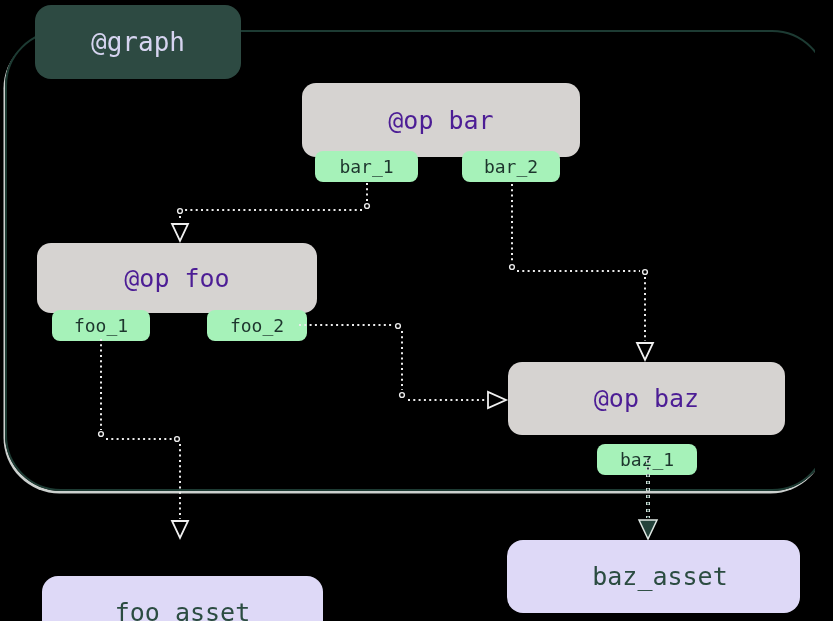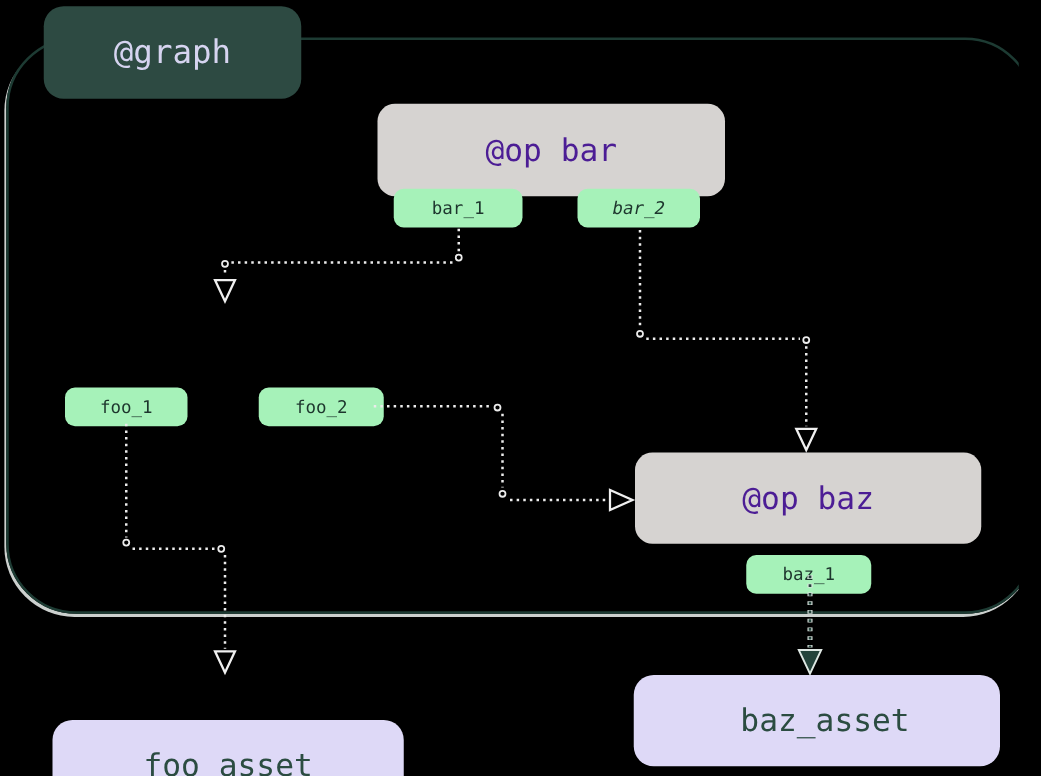--- a/index.html
+++ b/index.html
@@ -62,25 +62,25 @@
   
   .output-tag {
     position: absolute;
     height: 31px;
     background: #a6f2b9;
     border-radius: 8px;
     display: flex;
     align-items: center;
     justify-content: center;
     color: #1d352d;
-    font-size: 14px;
+    font-size: 18px;
     z-index: 3;
   }
   #tag-bar-1 { left: 315px; top: 151px; width: 103px; }
-  #tag-bar-2 { left: 462px; top: 151px; width: 98px; font-style: italic;  }
+  #tag-bar-2 { left: 462px; top: 151px; width: 98px;  }
   #tag-foo-1 { left: 52px;  top: 310px; width: 98px;  }
   #tag-foo-2 { left: 207px; top: 310px; width: 100px; }
   #tag-baz-1 { left: 597px; top: 430px; width: 100px; margin-top: 14px; }
   
   .asset-node {
     position: absolute;
     top: 540px;
     height: 73px;
     background: #ded9f7;
     border-radius: 16px;
@@ -145,20 +145,23 @@
 
   <div class="graph-boundary"></div>
 
   <div class="graph-badge">
     <span>@graph</span>
   </div>
 
   <div class="op-node" id="op-bar">
     <span>@op bar</span>
   </div>
+  <div class="op-node" id="op-foo">
+    <span>@op foo</span>
+  </div>
   <div class="op-node" id="op-baz">
     <span>@op baz</span>
   </div>
 
   <div class="output-tag" id="tag-bar-1">
     <span>bar_1</span>
   </div>
   <div class="output-tag" id="tag-bar-2">
     <span>bar_2</span>
   </div>

